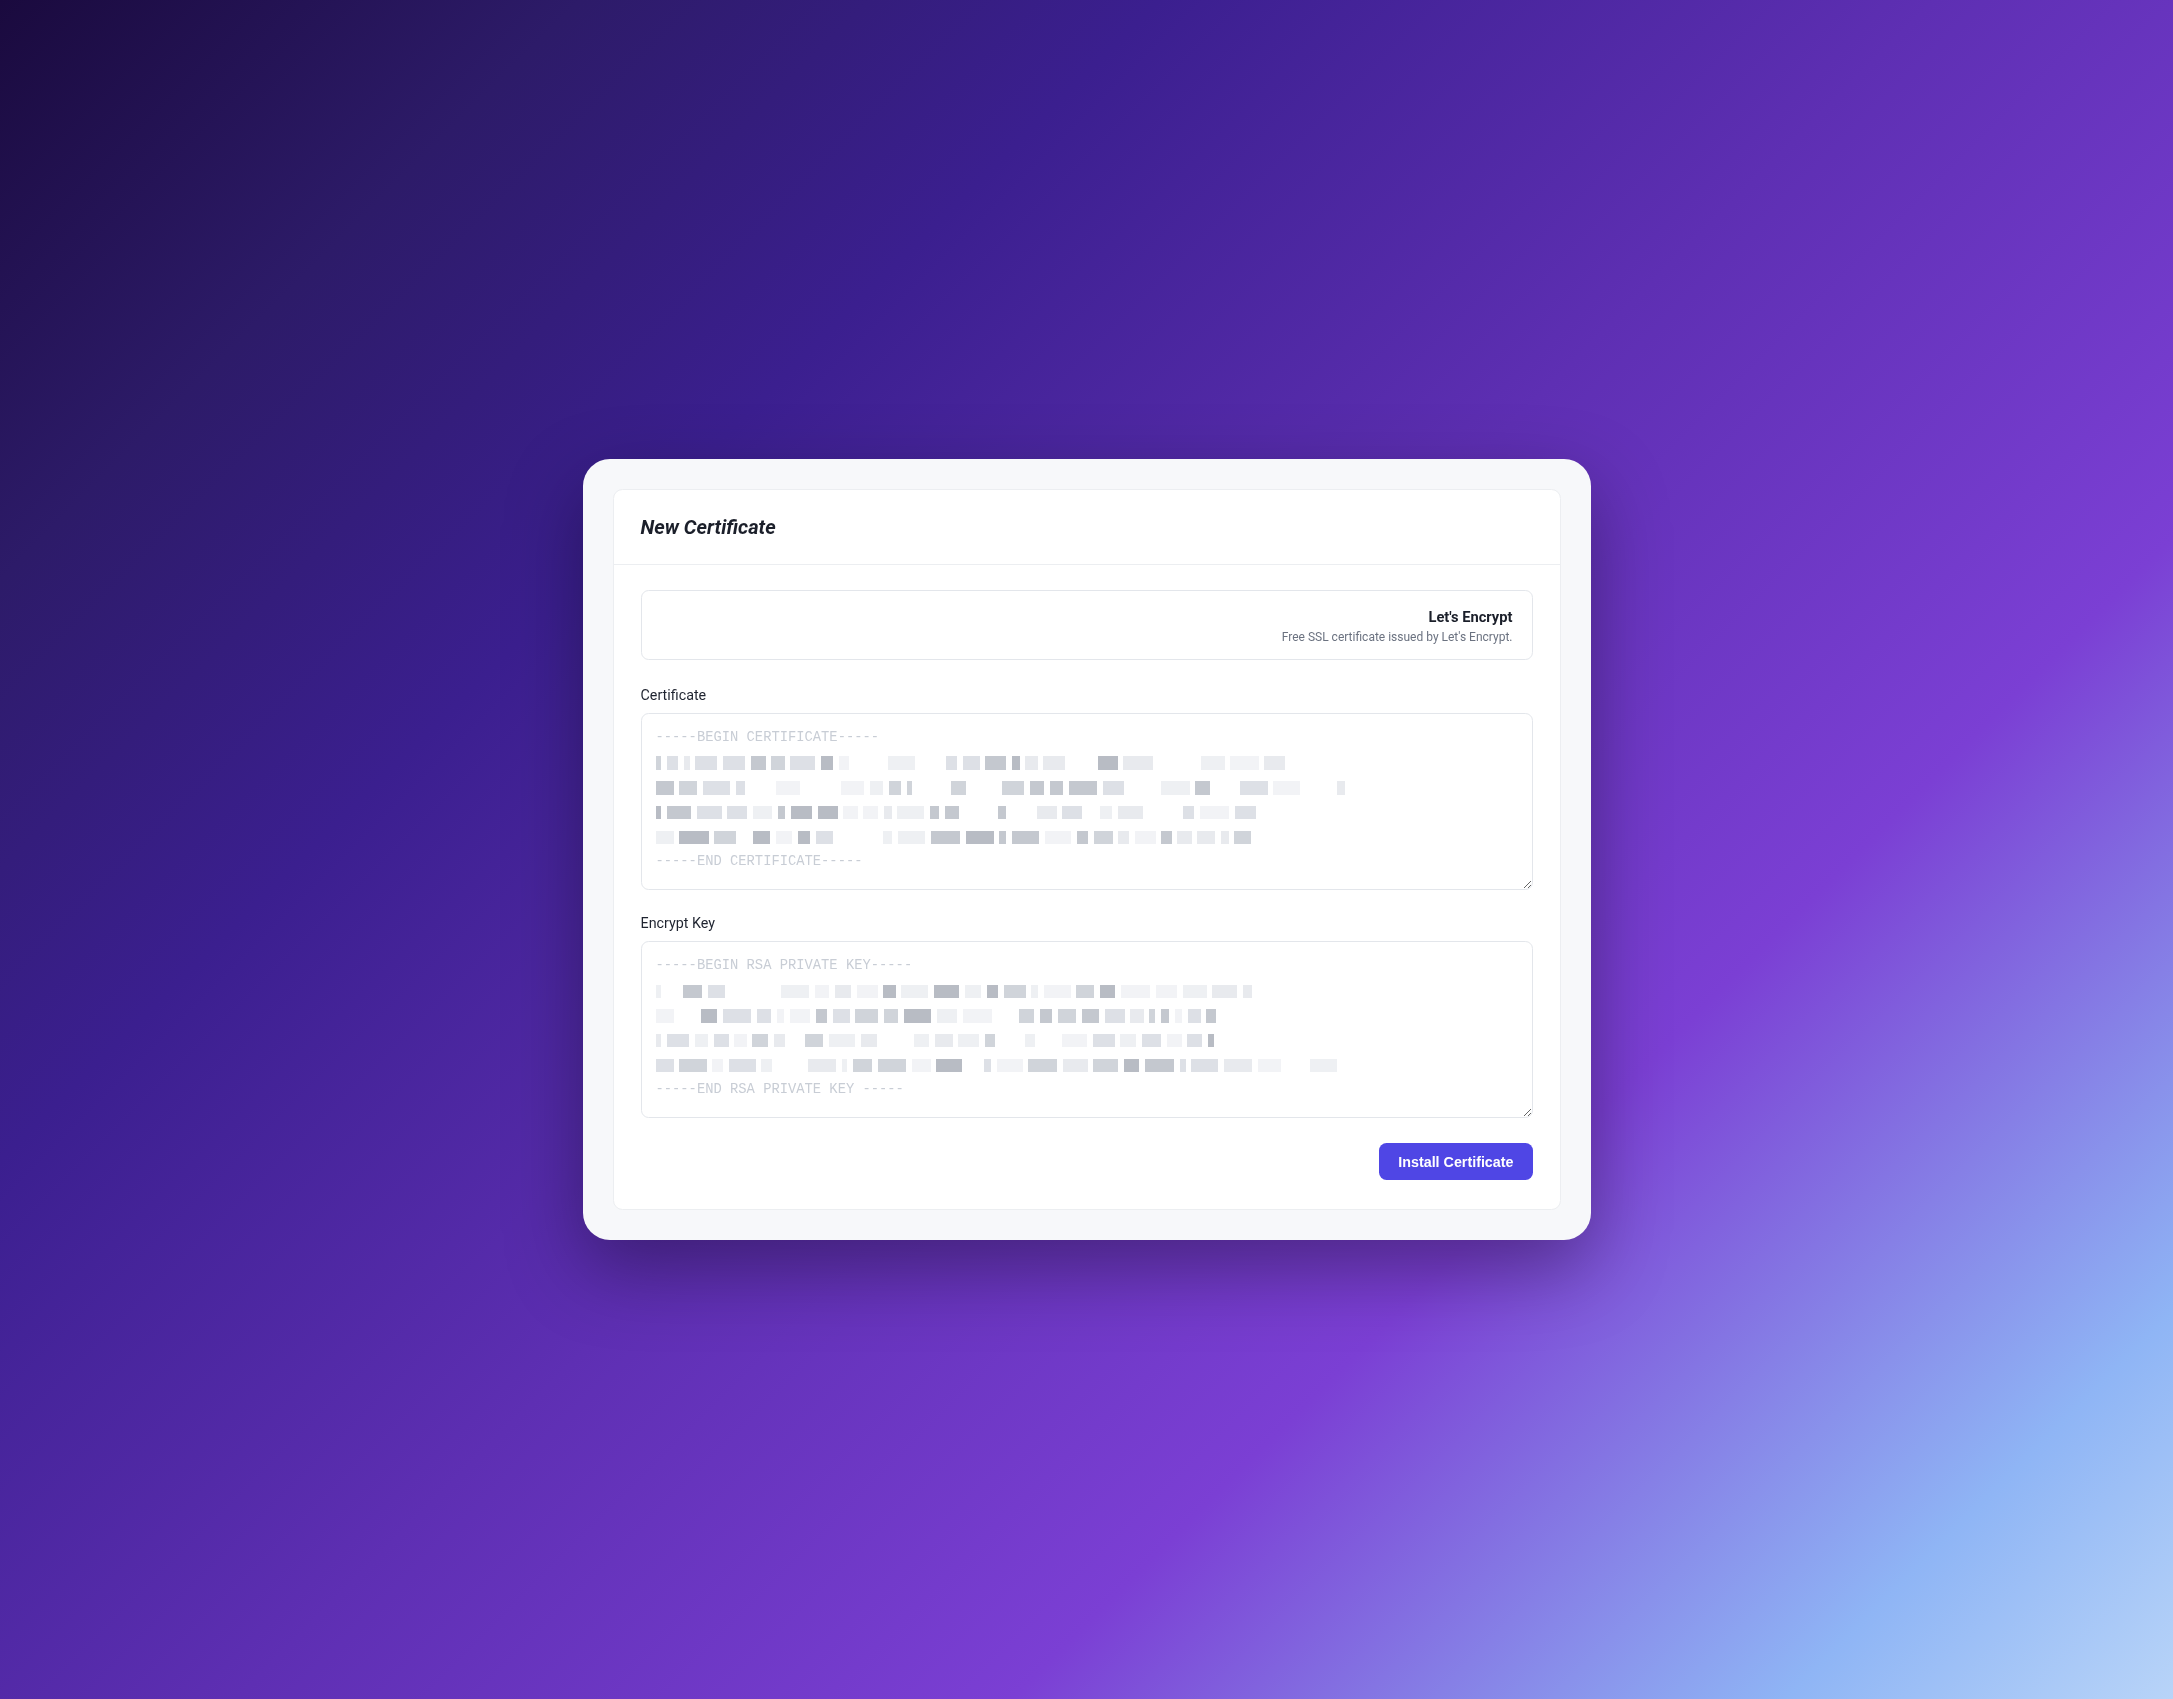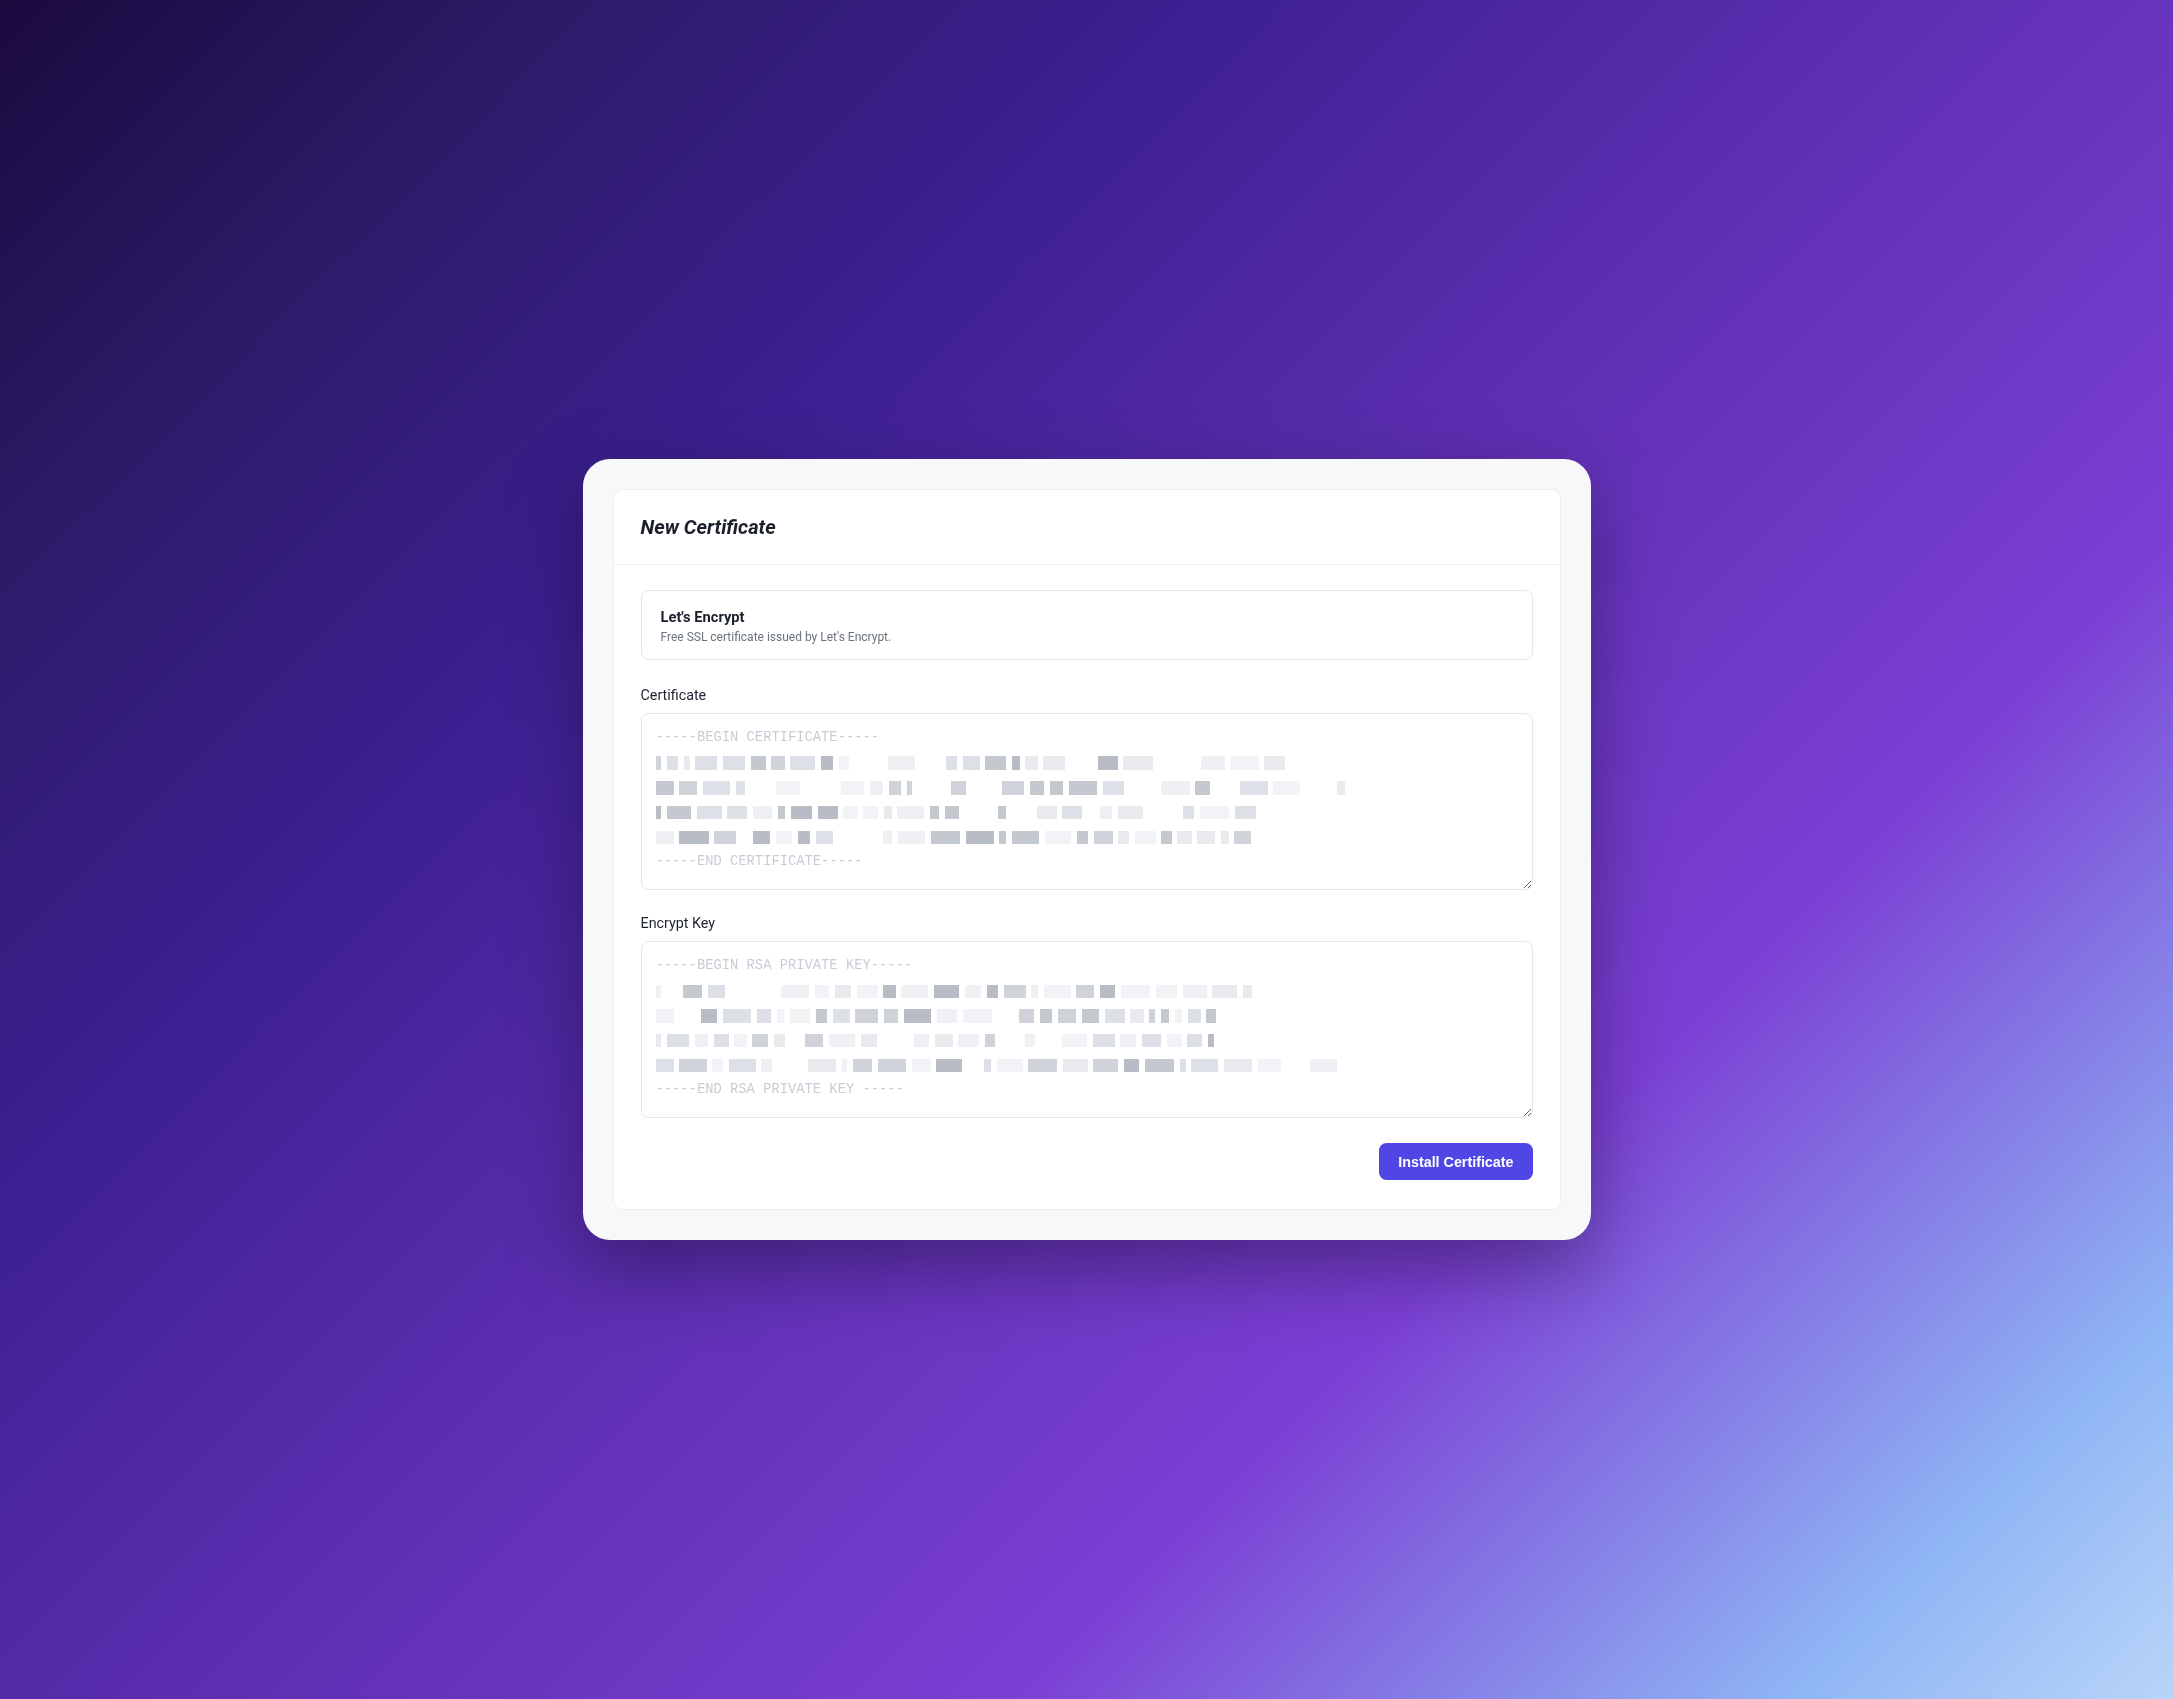--- a/index.html
+++ b/index.html
@@ -37,20 +37,21 @@
     color: #1b1f2a;
     font-style: italic;
   }
   .card-body {
     padding: 25px 27px 28.5px 27px;
   }
   .option-row {
     display: flex;
     gap: 30px;
     margin-bottom: 27px;
+    text-align: right;
   }
   .option-card {
     flex: 1;
     border: 1px solid #e3e6eb;
     border-radius: 7.6px;
     padding: 17px 19px 15px 19px;
     cursor: pointer;
     background: #fff;
   }
   .option-card.active {

